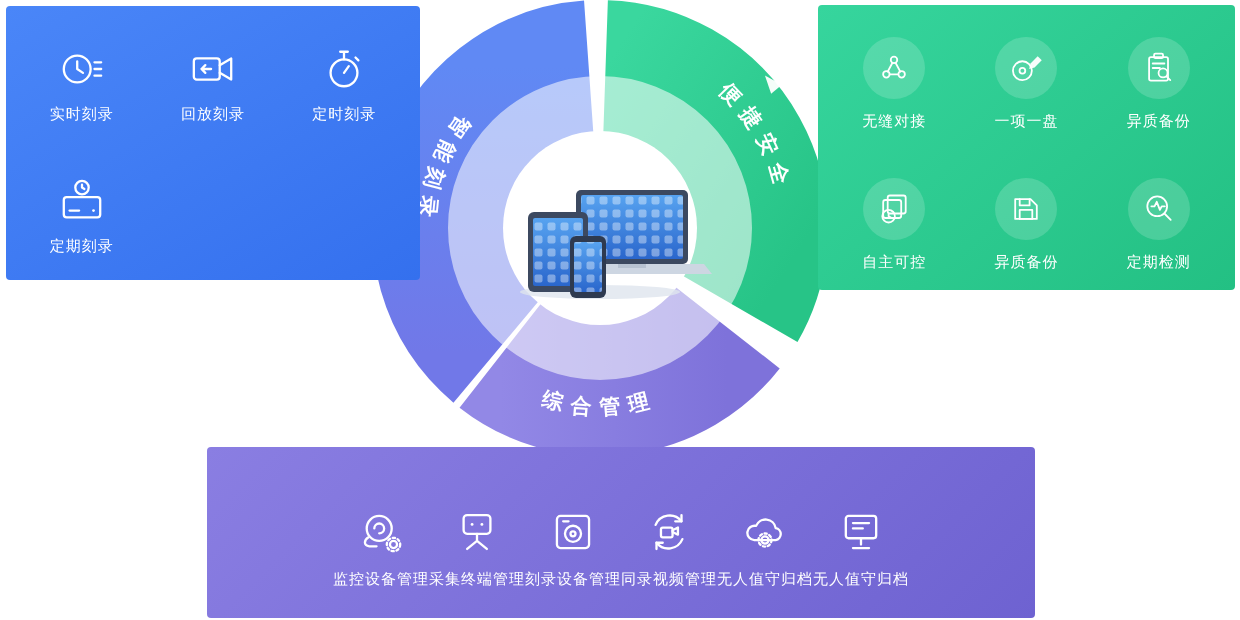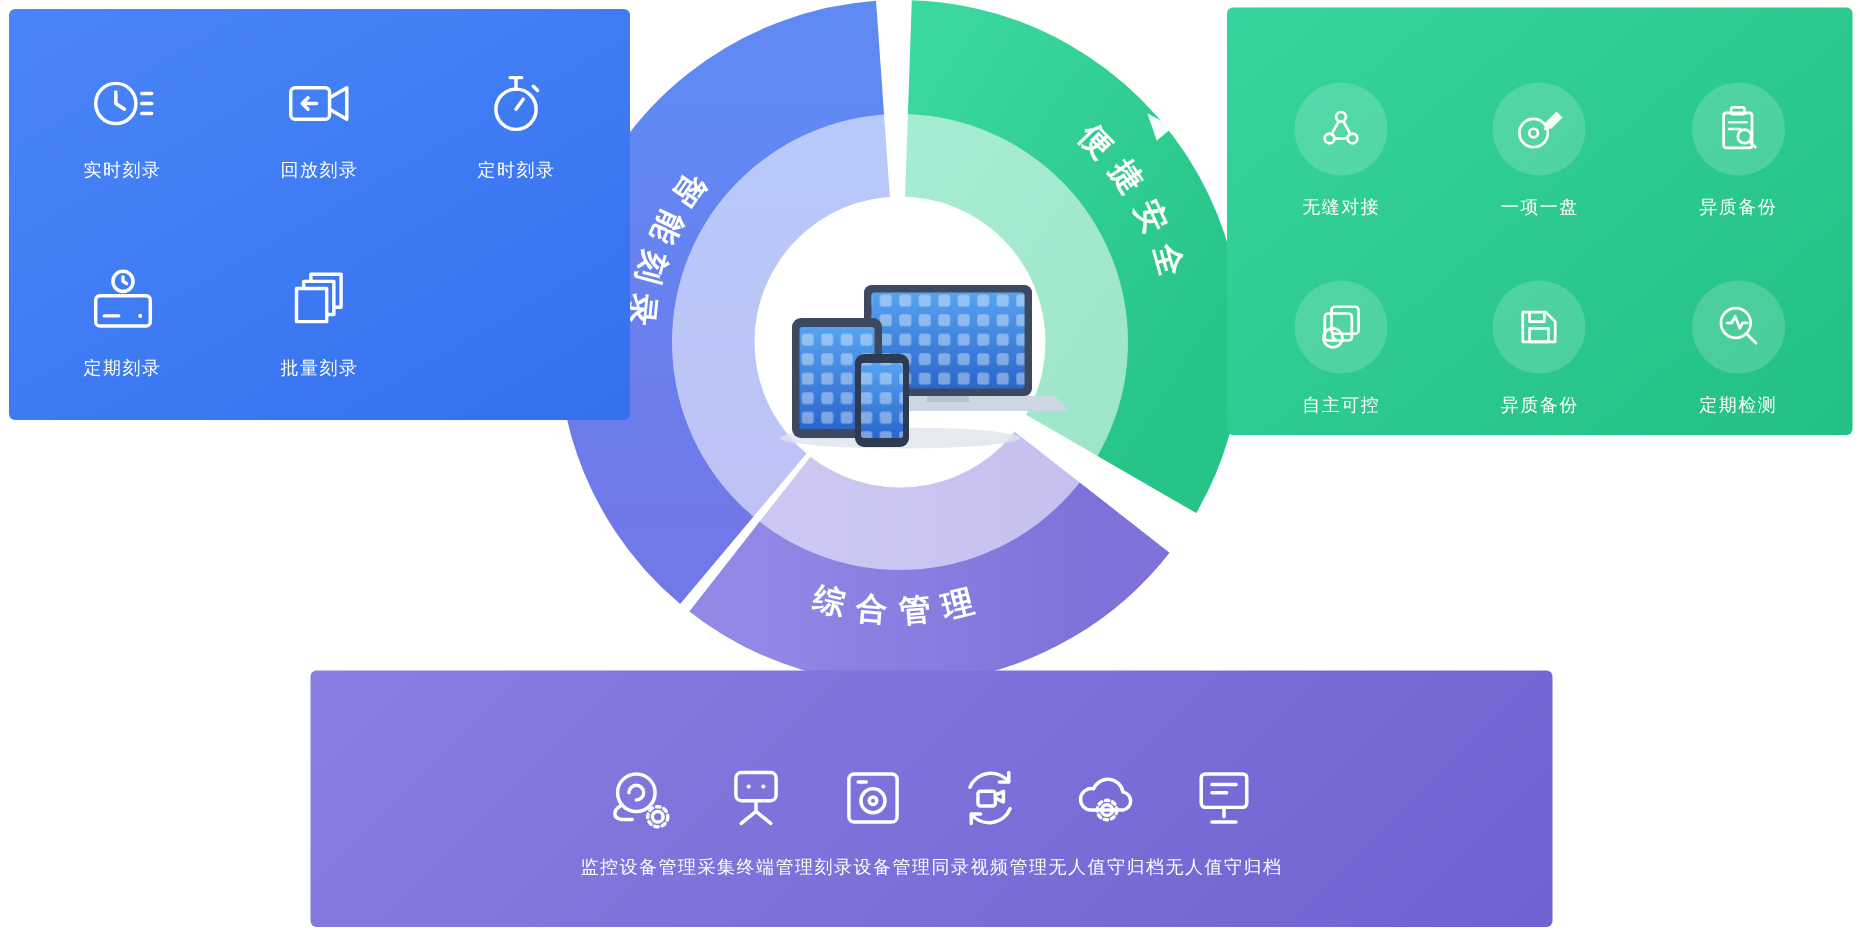--- a/index.html
+++ b/index.html
@@ -13,31 +13,31 @@
   .panel-blue {
     left:6px; top:6px; width:414px; height:274px;
     background:linear-gradient(150deg,#4a86f8,#3470ee);
     display:grid; grid-template-columns:repeat(3,1fr);
     padding:34px 10px 0; row-gap:24px;
   }
   .panel-green {
     left:818px; top:5px; width:417px; height:285px;
     background:linear-gradient(140deg,#36d59d,#23c083);
     display:grid; grid-template-columns:repeat(3,1fr);
-    padding:50px 10px 0; row-gap:28px;
+    padding:32px 10px 0; row-gap:28px;
   }
   .panel-purple {
     left:207px; top:447px; width:828px; height:171px;
     background:linear-gradient(135deg,#8a7ee2,#6e62d1);
     display:flex; justify-content:center;
     padding:58px 32px 0;
   }
   .feat { display:flex; flex-direction:column; align-items:center; gap:13px; }
   .feat .icon-box { height:52px; display:flex; align-items:flex-end; justify-content:center; }
-  .feat .label { font-size:12px; letter-spacing:1px; white-space:nowrap; font-weight:500;font-family:Liberation Serif, serif; }
+  .feat .label { font-size:15px; letter-spacing:1px; white-space:nowrap; font-weight:500;font-family:Liberation Serif, serif; }
   .badge {
     width:62px; height:62px; border-radius:50%;
     background:rgba(255,255,255,0.17);
     display:flex; align-items:center; justify-content:center;
   }
   .ring-text { font-size:21px; font-weight:bold; fill:#ffffff; letter-spacing:9px; }
 </style>
 </head>
 <body>
 
@@ -159,32 +159,20 @@
             <path d="M24 7v3l2.5 1.5"></path>
         <rect x="5" y="20" width="38" height="21" rx="3"></rect>
         <path d="M11 34h10"></path>
             <circle cx="36" cy="34" r="1.4" fill="#fff" stroke="none"></circle>
       </g>
         </svg>
       </div>
     <div class="label">定期刻录</div>
   </div>
 
-  <div class="feat">
-    <div class="icon-box">
-        <svg viewBox="0 0 48 48" width="46" height="46">
-      <g stroke="#fff" stroke-width="2.4" stroke-linejoin="round">
-        <rect x="18" y="5" width="21" height="23" fill="none"></rect>
-        <rect x="13" y="10" width="21" height="23" fill="#3c78f1"></rect>
-        <rect x="8" y="15" width="21" height="23" fill="#3c78f1"></rect>
-      </g>
-        </svg>
-      </div>
-    <div class="label">批量刻录</div>
-  </div>
 </div>
 
 <div class="panel panel-green">
 
   <div class="feat">
     <div class="badge">
         <svg viewBox="0 0 40 40" width="36" height="36">
       <g fill="none" stroke="#fff" stroke-width="2" stroke-linecap="round">
         <circle cx="20" cy="11" r="3.6"></circle>
             <circle cx="11.5" cy="27" r="3.6"></circle>

